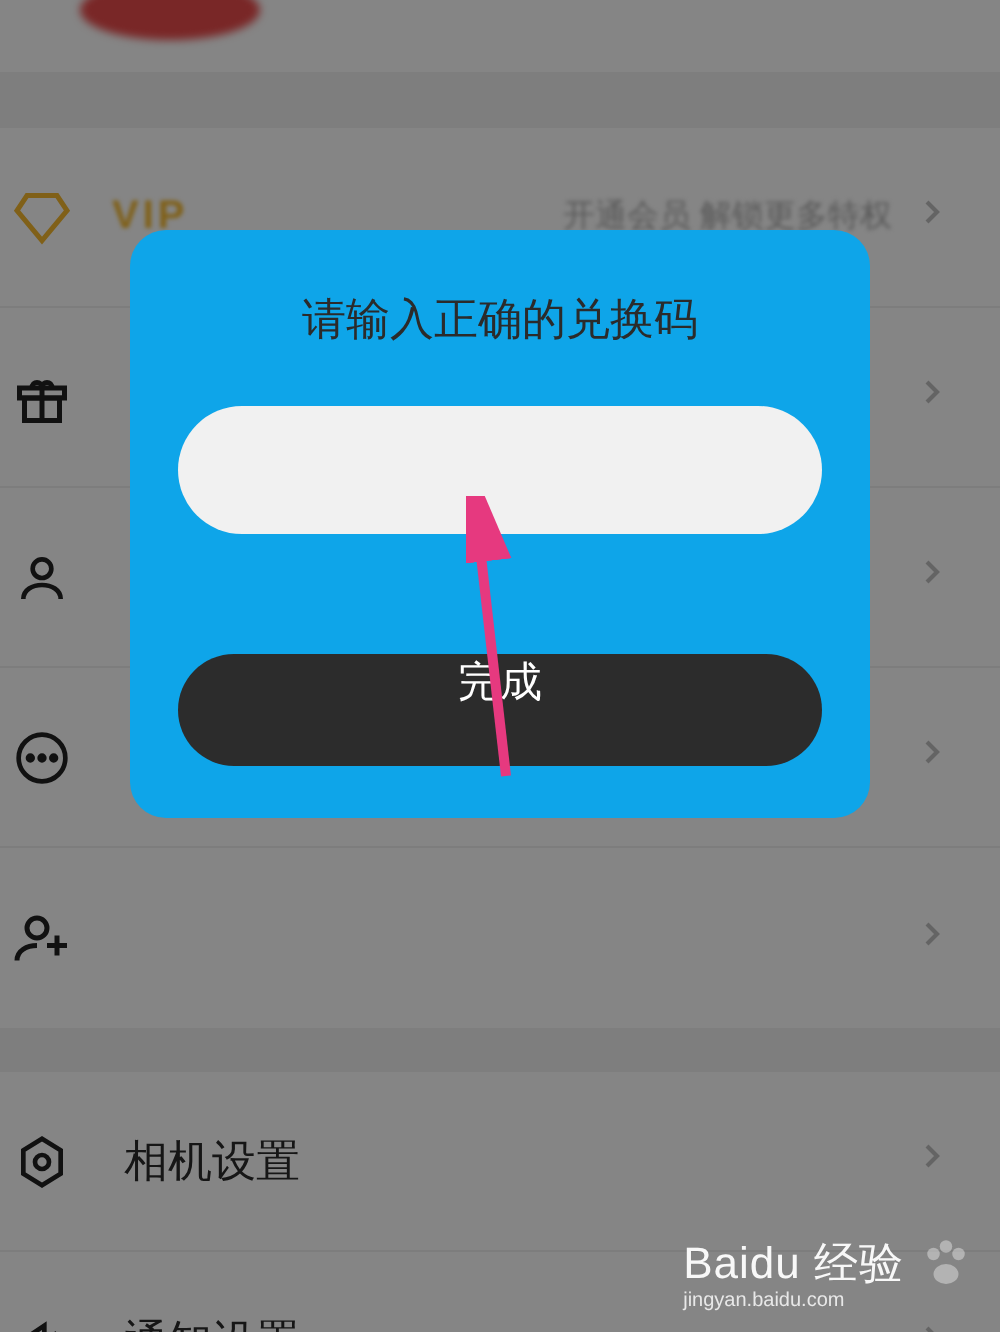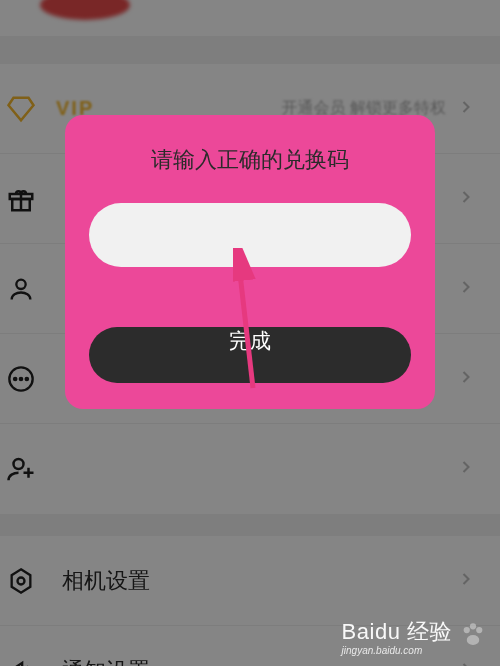--- a/index.html
+++ b/index.html
@@ -90,21 +90,21 @@
       position: absolute;
       top: 0; left: 0; right: 0; bottom: 0;
       background: rgba(0,0,0,0.48);
       display: flex;
       align-items: flex-start;
       justify-content: center;
     }
     .dialog {
       margin-top: 115px;
       width: 370px;
-      background: #ec4899;
+      background: #0ea5e9;
       border-radius: 18px;
       padding: 30px 24px 26px;
       display: flex;
       flex-direction: column;
       align-items: center;
     }
     .dialog-title {
       font-size: 22px;
       color: #2b2b2b;
       margin-bottom: 28px;
@@ -136,35 +136,33 @@
       top: 248px;
       pointer-events: none;
     }
 
     
     .watermark {
       position: absolute;
       right: 12px;
       bottom: 10px;
       display: flex;
-      align-items: center;
       color: #fff;
       opacity: 0.95;
       font-size: 14px;
     }
     .wm-brand {
       font-size: 22px;
       font-weight: 300;
       letter-spacing: 0.5px;
     }
     .wm-sub {
       font-size: 10px;
       color: #eee;
       margin-top: -2px;
-      font-style: italic;
     }
     .paw {
       margin-left: 6px;
       opacity: 0.4;
     }
   </style>
 </head>
 <body>
 
 <div class="background">

